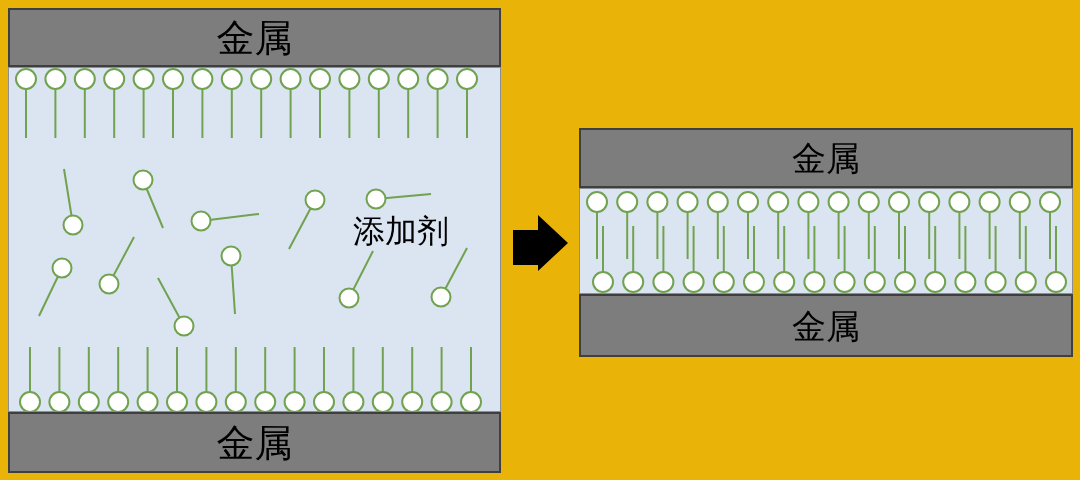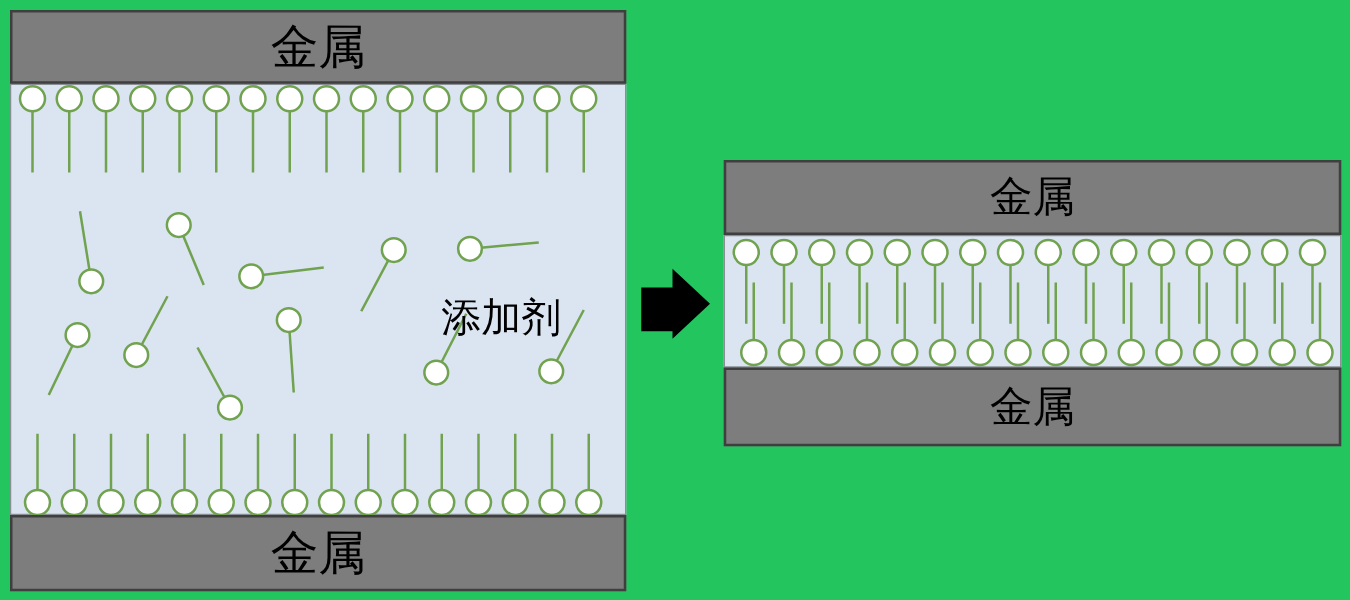--- a/index.html
+++ b/index.html
@@ -8,21 +8,21 @@
     --fluid-fill:#dbe5f1;
     --fluid-border:#8a8f96;
     --molecule-stroke:#70a24f;
     --molecule-fill:#ffffff;
     --arrow-fill:#000000;
     --label-color:#000000;
   }
   html,body{margin:0;padding:0;}
   body{font-family:"Liberation Sans","DejaVu Sans",sans-serif;background:#ffffff;}
   .canvas{
-    position:relative;width:1080px;height:480px;background:#22c55e;overflow:hidden;
+    position:relative;width:1080px;height:480px;background:#eab308;overflow:hidden;
   }
   .panel{position:absolute;}
   .metal-bar{
     position:absolute;left:0;right:0;
     background:var(--metal-fill);
     border:2.5px solid var(--metal-border);
     box-sizing:border-box;
     display:flex;align-items:center;justify-content:center;
     color:var(--label-color);
     z-index:2;
@@ -34,21 +34,21 @@
     box-sizing:border-box;
     z-index:1;
   }
   .fluid svg{position:absolute;left:0;top:0;display:block;}
   .metal-label{font-weight:400;line-height:1;}
   .left .metal-label{font-size:38px;}
   .right .metal-label{font-size:34px;}
   .additive-label{
     position:absolute;left:336px;top:146px;width:112px;
     text-align:center;font-size:32px;line-height:1.1;
-    color:var(--label-color);z-index:3;white-space:nowrap;margin-top:23px;
+    color:var(--label-color);z-index:3;white-space:nowrap;
   }
   .arrow-svg{position:absolute;left:512px;top:214px;z-index:2;}
   .arrow-svg polygon{fill:var(--arrow-fill);}
   svg line{stroke:var(--molecule-stroke);stroke-width:2;}
   svg circle{stroke:var(--molecule-stroke);stroke-width:2;fill:var(--molecule-fill);}
 </style>
 </head>
 <body>
 
 <div class="canvas">

